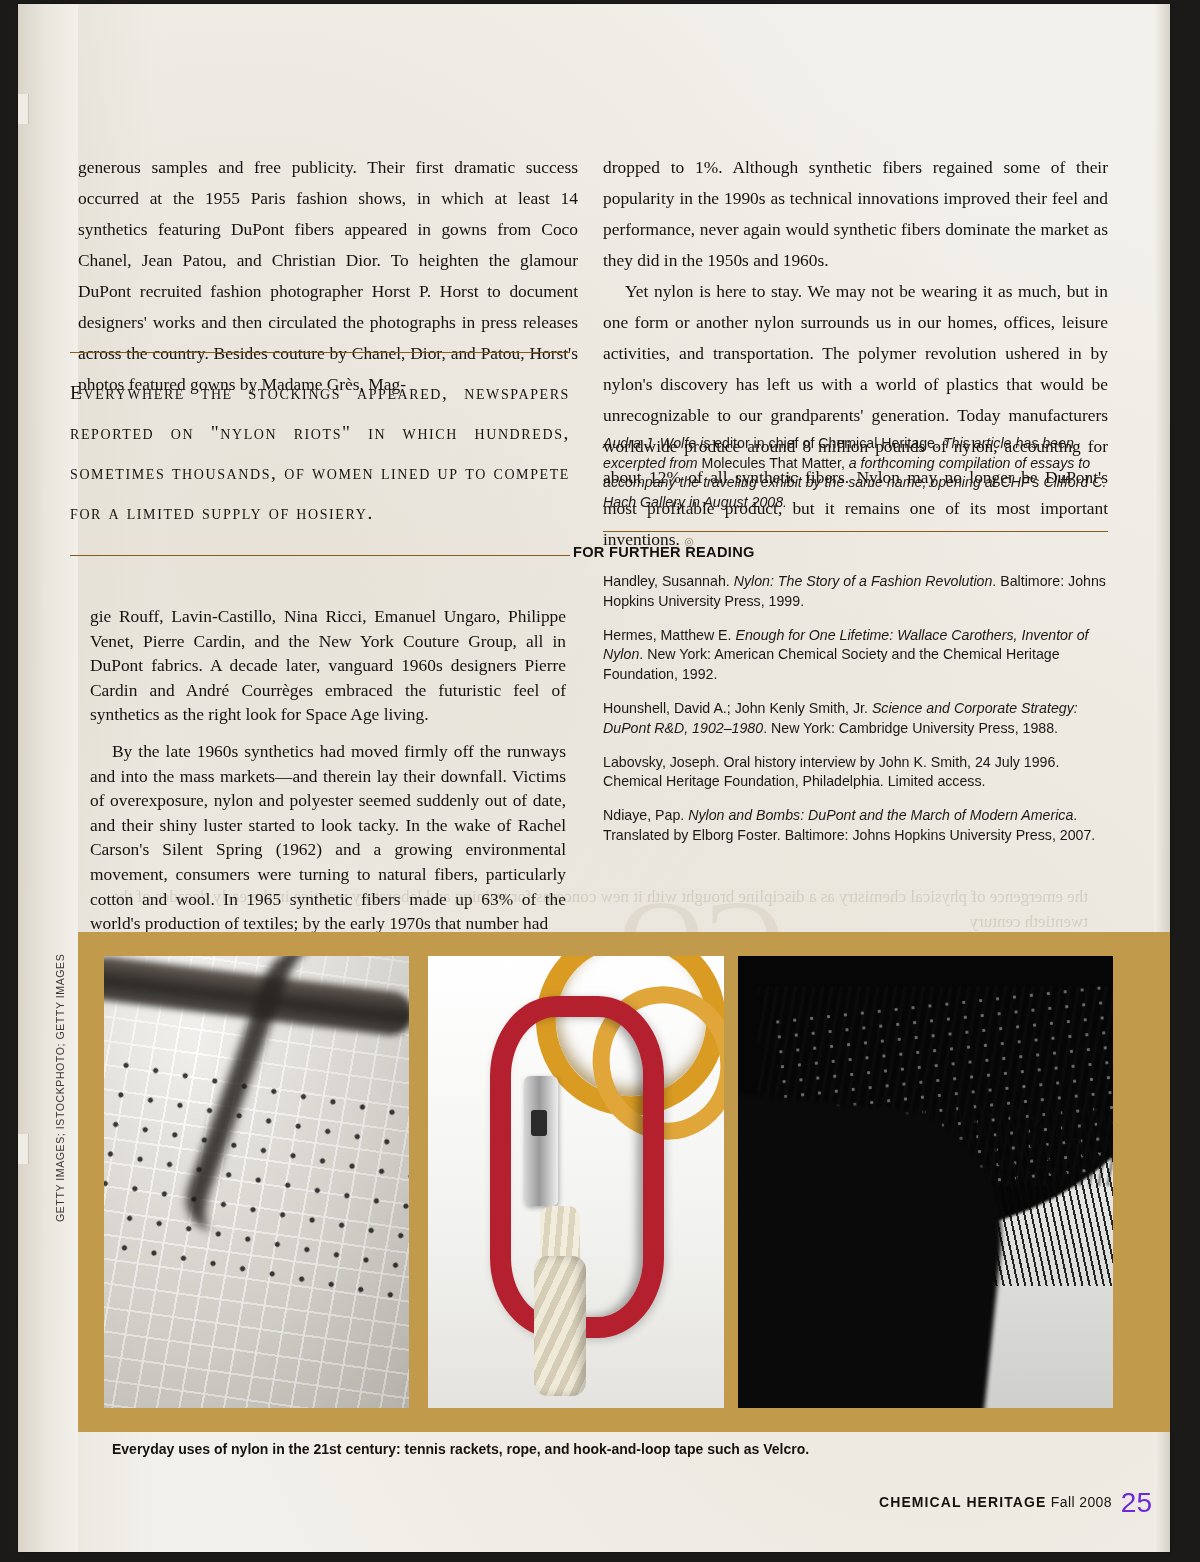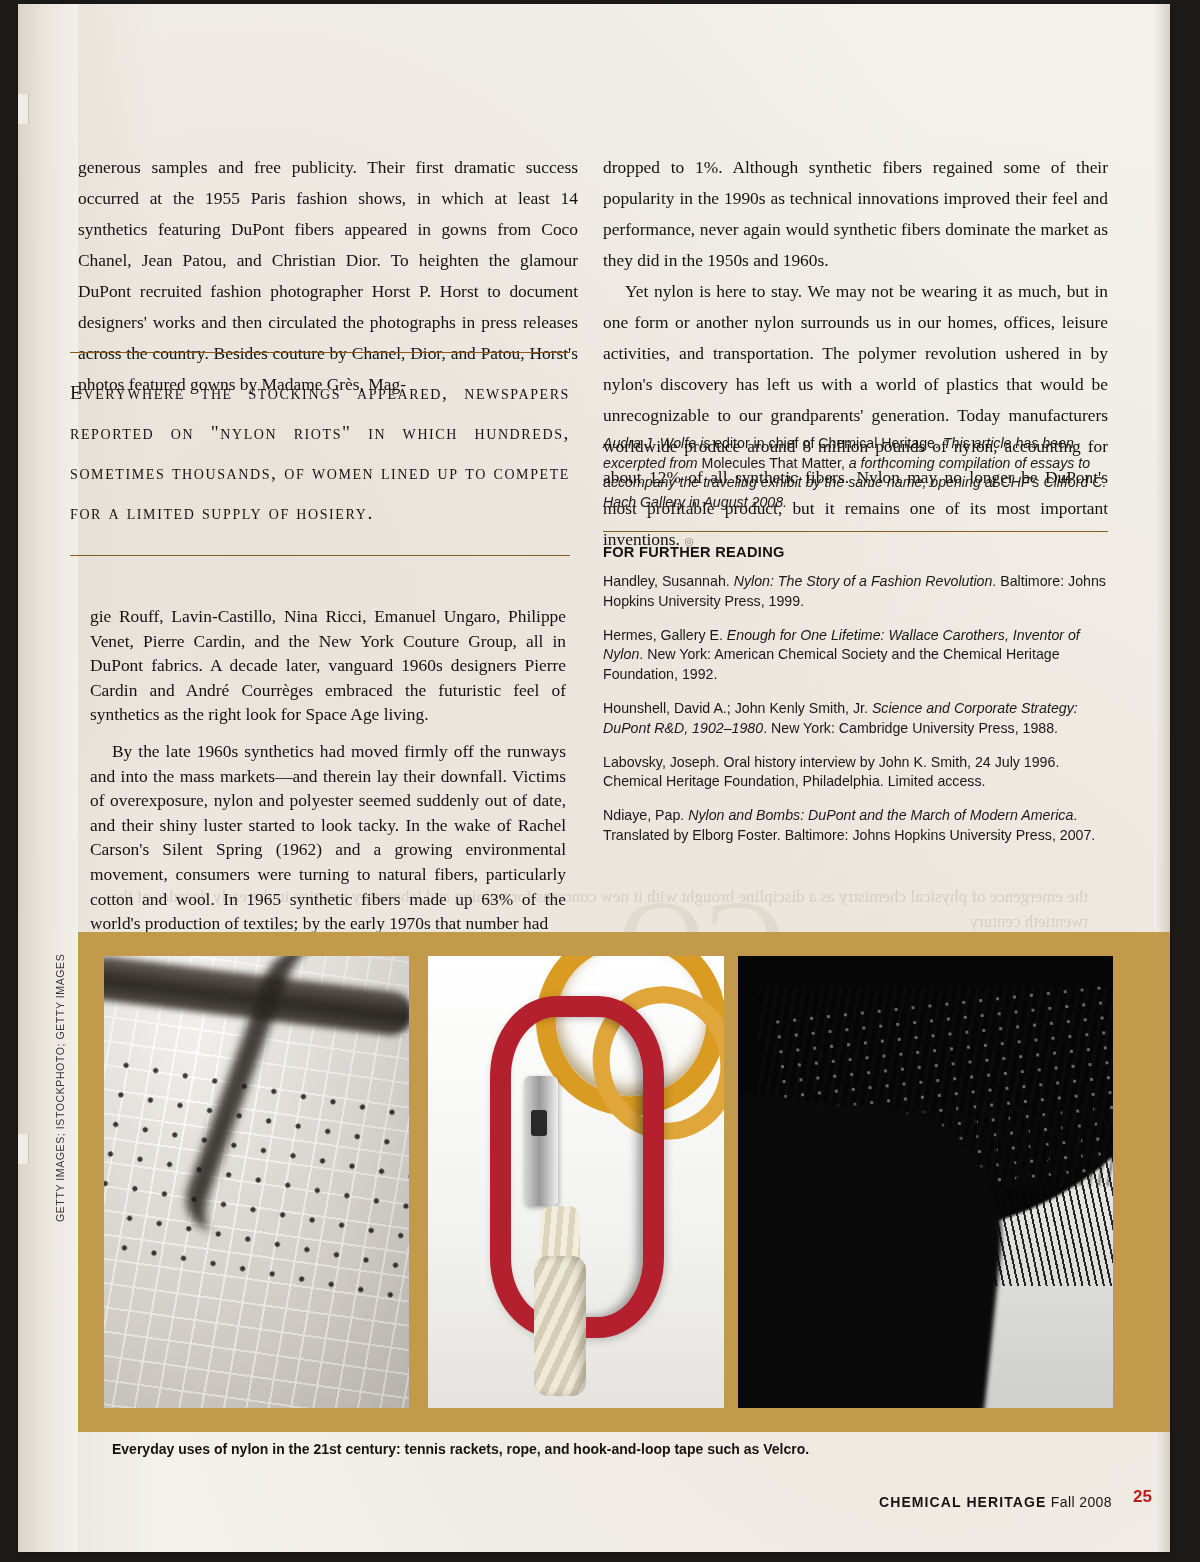--- a/index.html
+++ b/index.html
@@ -139,21 +139,21 @@
 
   .ffr-rule {
     position: absolute;
     left: 585px;
     top: 527px;
     width: 505px;
     border-top: 1.6px solid #8a5a1e;
   }
   .ffr-title {
     position: absolute;
-    left: 585px;
+    left: 555px;
     top: 540px;
     width: 505px;
     font-family: "Liberation Sans", sans-serif;
     font-weight: bold;
     font-size: 14.6px;
     letter-spacing: .3px;
     color: #141210;
   }
   .refs {
     position: absolute;
@@ -378,23 +378,23 @@
     font-size: 14px;
     color: #16130f;
     letter-spacing: .4px;
   }
   .footer .mag { font-weight: bold; letter-spacing: 1.1px; }
   .pagenum {
     position: absolute;
     right: 18px;
     top: 1483px;
     font-family: "Liberation Sans", sans-serif;
-    font-size: 17px;
-    font-weight: bold;
-    color: #b91c1c;
+    font-size: 28px;
+    font-weight: normal;
+    color: #6d28d9;
   }
   
   .ghost {
     position: absolute;
     left: 70px;
     top: 880px;
     width: 1000px;
     font-size: 17px;
     line-height: 25px;
     color: rgba(150,140,125,0.28);
@@ -456,21 +456,21 @@
   </div>
 
   <div class="ffr-rule"></div>
   <div class="ffr-title">FOR FURTHER READING</div>
 
   <div class="refs">
     <div class="ref">
       <span>Handley, Susannah. </span><i>Nylon: The Story of a Fashion Revolution</i><span>. Baltimore: Johns Hopkins University Press, 1999.</span>
     </div>
     <div class="ref">
-      <span>Hermes, Gallery E. </span><i>Enough for One Lifetime: Wallace Carothers, Inventor of Nylon</i><span>. New York: American Chemical Society and the Chemical Heritage Foundation, 1992.</span>
+      <span>Hermes, Matthew E. </span><i>Enough for One Lifetime: Wallace Carothers, Inventor of Nylon</i><span>. New York: American Chemical Society and the Chemical Heritage Foundation, 1992.</span>
     </div>
     <div class="ref">
       <span>Hounshell, David A.; John Kenly Smith, Jr. </span><i>Science and Corporate Strategy: DuPont R&amp;D, 1902–1980</i><span>. New York: Cambridge University Press, 1988.</span>
     </div>
     <div class="ref">
       <span>Labovsky, Joseph. Oral history interview by John K. Smith, 24 July 1996. Chemical Heritage Foundation, Philadelphia. Limited access.</span><i></i><span></span>
     </div>
     <div class="ref">
       <span>Ndiaye, Pap. </span><i>Nylon and Bombs: DuPont and the March of Modern America</i><span>. Translated by Elborg Foster. Baltimore: Johns Hopkins University Press, 2007.</span>
     </div>

